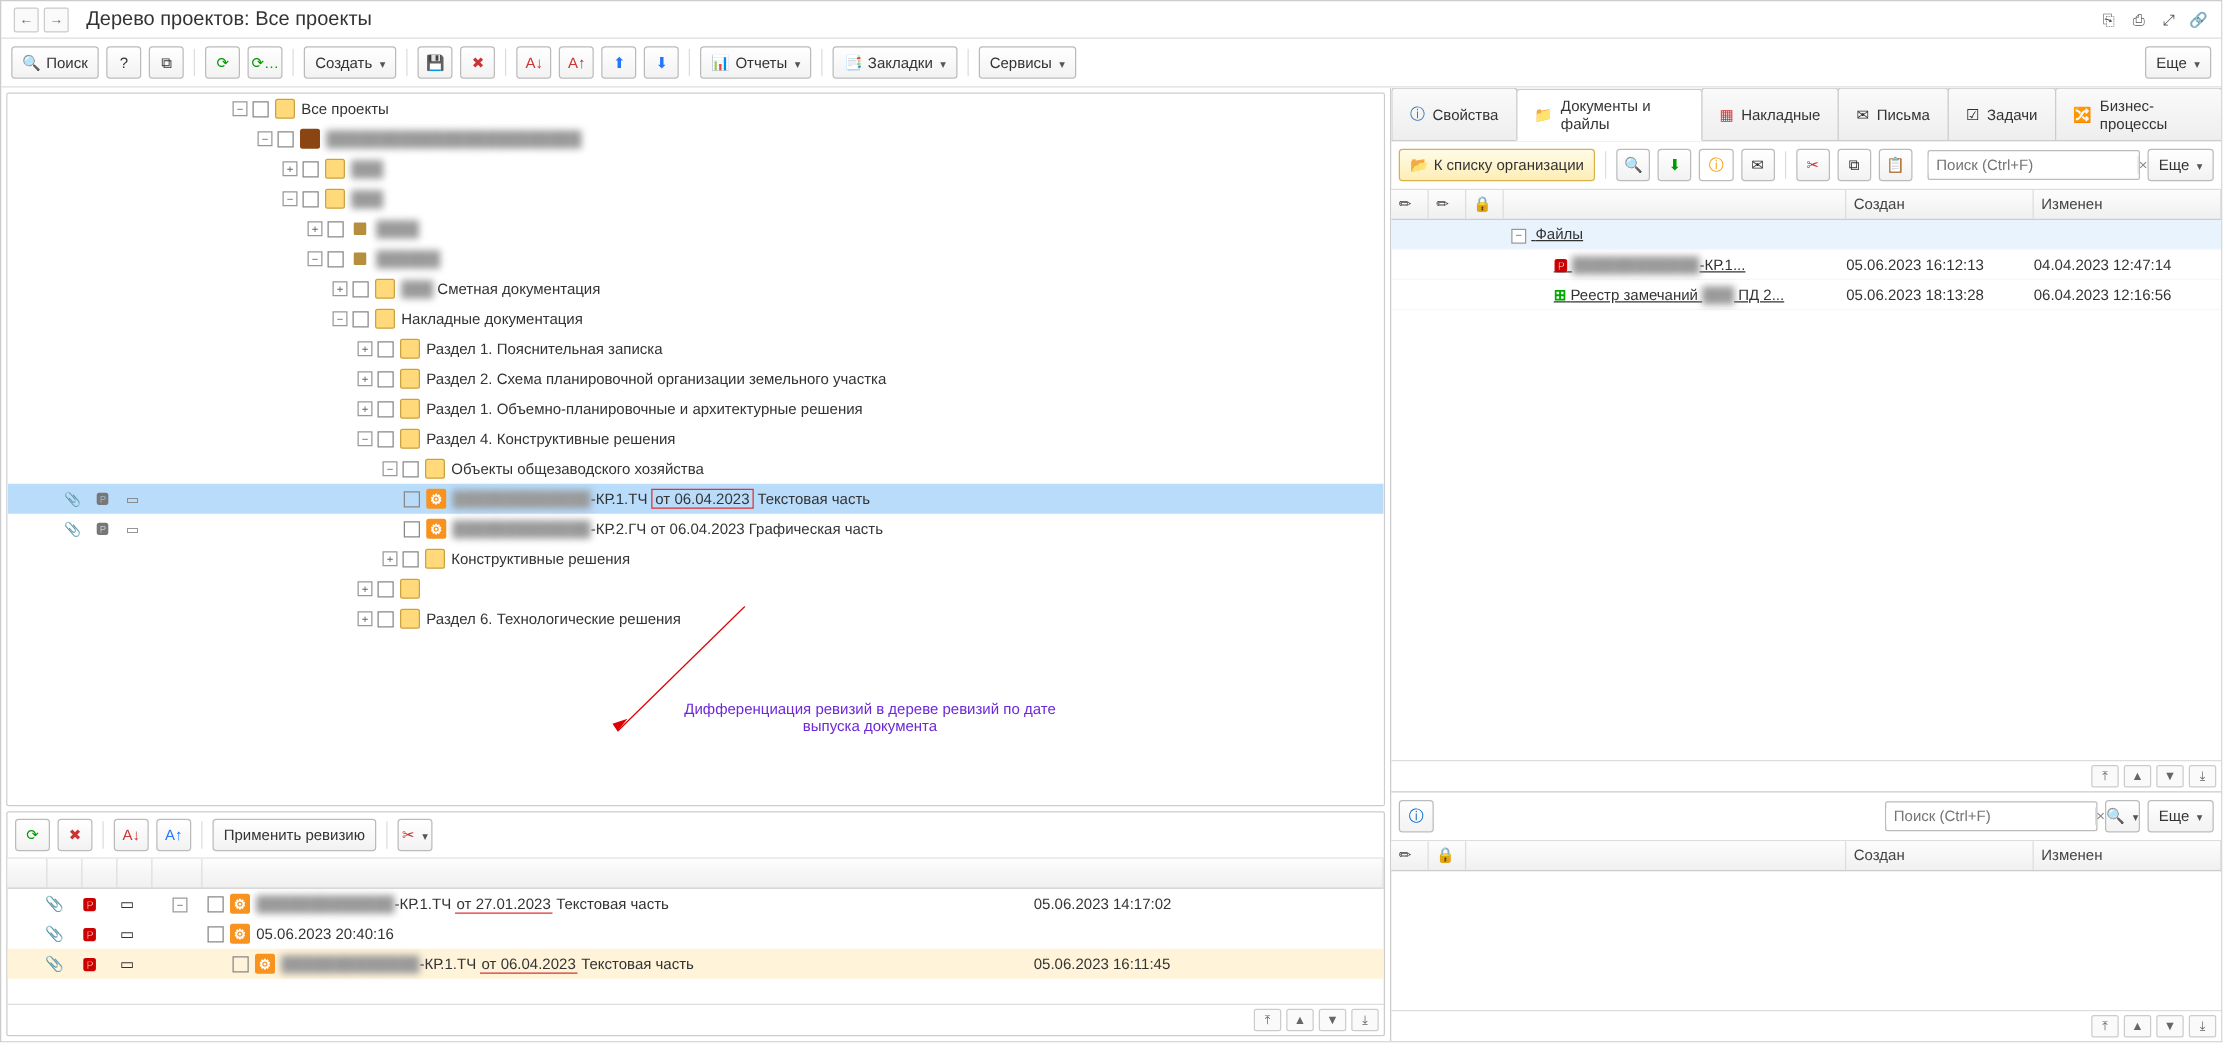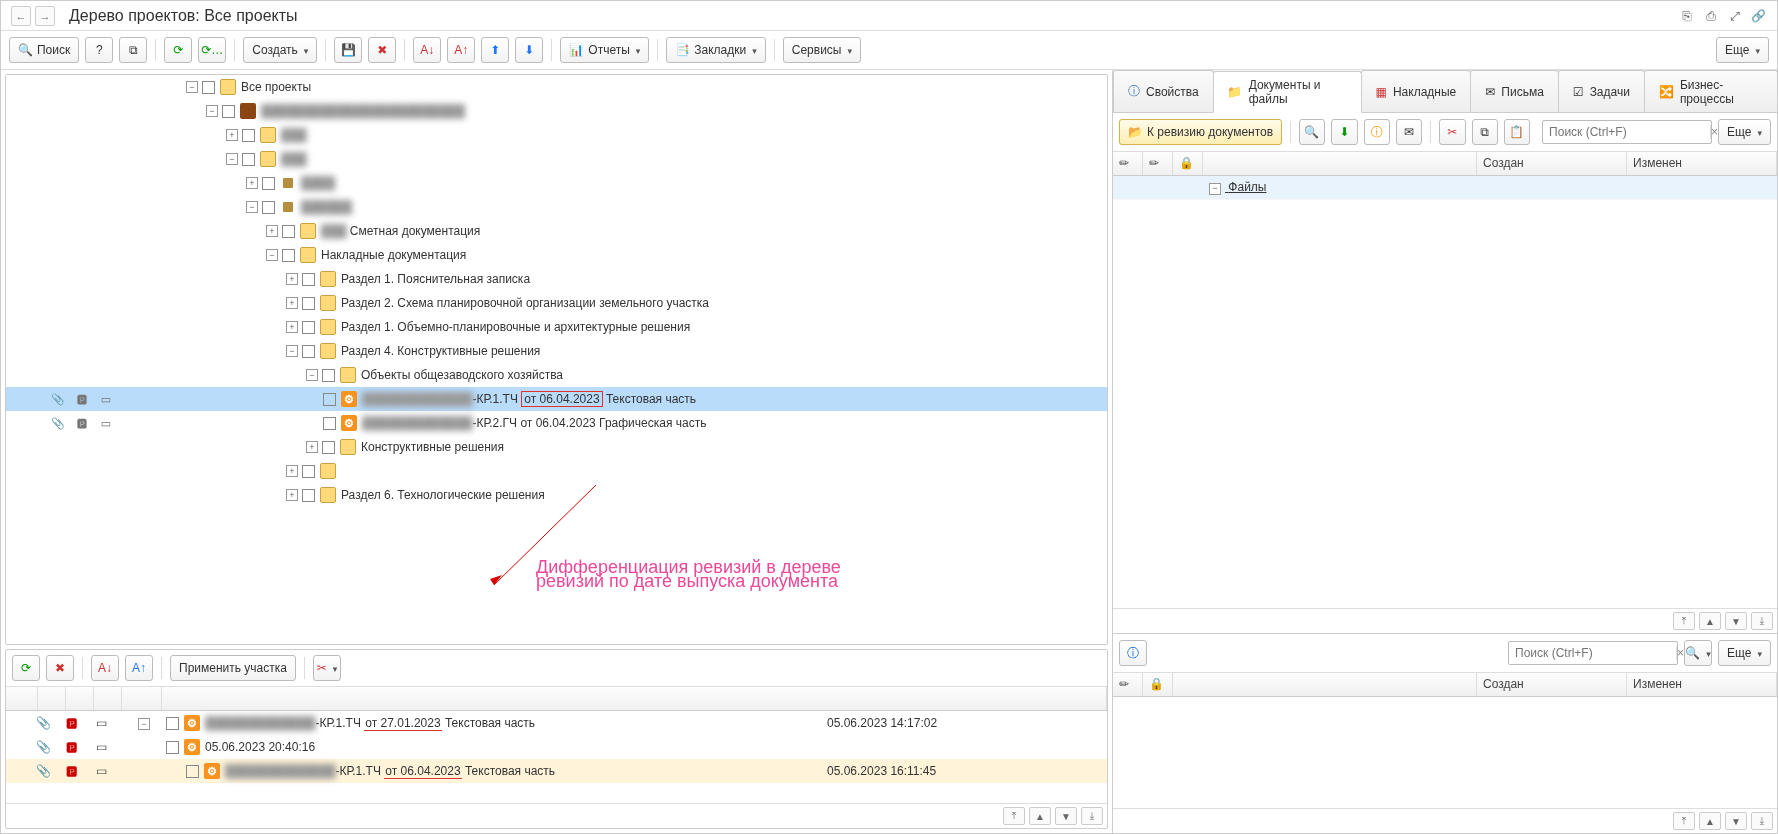--- a/index.html
+++ b/index.html
@@ -36,21 +36,21 @@
 .blur{ filter:blur(3px); color:#999; }
 .highlight-annot{ border:1px solid #d33; padding:0 2px;}
 .underline-annot{ border-bottom:1px solid #d33; padding:0 1px;}
 .lower-panel{ height:180px; display:flex; flex-direction:column; border:1px solid #ccc; margin:4px; margin-top:0; border-radius:2px;}
 .rev-toolbar{ display:flex; align-items:center; gap:6px; padding:5px 6px; border-bottom:1px solid #ddd;}
 .rev-header{ display:flex; background:linear-gradient(#fdfdfd,#f0f0f0); border-bottom:1px solid #ccc; height:24px;}
 .rev-header .h{ padding:4px 6px; border-right:1px solid #ddd; color:#444;}
 .rev-rows{flex:1; overflow:auto;}
 .rev-row{display:flex; align-items:center; height:24px;}
 .rev-row.sel{ background:#fff3d9;}
-.annot-text{ position:absolute; left:530px; top:485px; color:#ec4899; font-size:18px; line-height:14px; pointer-events:none; width:320px;}
+.annot-text{ position:absolute; left:530px; top:485px; color:#6d28d9; font-size:12px; line-height:14px; pointer-events:none; width:320px;text-align:center;}
 svg.arrow{ position:absolute; left:480px; top:410px; pointer-events:none;}
 .tabs{ display:flex; border-bottom:1px solid #ccc; background:#f5f5f5; }
 .tab{ padding:6px 14px; border:1px solid #ccc; border-bottom:none; margin-right:-1px; background:linear-gradient(#fafafa,#eee); display:flex; align-items:center; gap:6px; cursor:pointer; border-radius:3px 3px 0 0;}
 .tab.active{ background:#fff; border-bottom:1px solid #fff; position:relative; top:1px; font-weight:normal;}
 .right-toolbar{ display:flex; align-items:center; gap:6px; padding:6px; border-bottom:1px solid #ddd;}
 .search-box{ display:flex; align-items:center; border:1px solid #bbb; border-radius:2px; height:24px; width:170px;}
 .search-box input{ border:none; outline:none; flex:1; padding:0 6px; font-size:12px; color:#888;}
 .search-box .clear{ width:20px; text-align:center; color:#888; cursor:pointer; border-left:1px solid #ddd;}
 .right-grid{ flex:1; display:flex; flex-direction:column; overflow:hidden;}
 .grid-head{ display:flex; background:linear-gradient(#fdfdfd,#f0f0f0); border-bottom:1px solid #ccc; height:24px;}
@@ -248,21 +248,21 @@
    </div>
 
    <div class="lower-panel">
     <div class="rev-toolbar">
       <div class="btn icon-only" style="color:#090;">⟳</div>
       <div class="btn icon-only" style="color:#c33;">✖</div>
       <div class="sep"></div>
       <div class="btn icon-only" style="color:#c33;">A↓</div>
       <div class="btn icon-only" style="color:#27f;">A↑</div>
       <div class="sep"></div>
-      <div class="btn">Применить участка</div>
+      <div class="btn">Применить ревизию</div>
       <div class="sep"></div>
       <div class="btn icon-only" style="color:#c33;">✂<span class="caret"></span></div>
     </div>
     <div class="rev-header">
       <div class="h" style="width:32px;"></div>
             <div class="h" style="width:28px;"></div>
             <div class="h" style="width:28px;"></div>
             <div class="h" style="width:28px;"></div>
       <div class="h" style="width:40px;"></div>
       <div class="h" style="flex:1;"></div>
@@ -333,21 +333,21 @@
             <span>☑</span>
             <span>Задачи</span>
           </div>
      <div class="tab">
             <span>🔀</span>
             <span>Бизнес-процессы</span>
           </div>
    </div>
 
    <div class="right-toolbar">
-     <div class="btn yel">📂 <span>К ревизию документов</span></div>
+     <div class="btn yel">📂 <span>К списку организации</span></div>
      <div class="sep"></div>
      <div class="btn icon-only">🔍</div>
      <div class="btn icon-only" style="color:#090;">⬇</div>
      <div class="btn icon-only" style="color:#f90;background:#fff;">ⓘ</div>
      <div class="btn icon-only">✉</div>
      <div class="sep"></div>
      <div class="btn icon-only" style="color:#c33;">✂</div>
      <div class="btn icon-only">⧉</div>
      <div class="btn icon-only">📋</div>
      <div style="margin-left:auto;"></div>
@@ -372,20 +372,36 @@
     </div>
     <div class="grid-body">
       <div class="grid-row filesrow">
         <span class="c0"></span>
               <span class="c1"></span>
               <span class="c2"></span>
         <span class="c3"><span class="exp" style="margin-left:6px;">−</span> <span>Файлы</span></span>
         <span class="c4"></span>
               <span class="c5"></span>
       </div>
+      <div class="grid-row">
+        <span class="c0"></span>
+              <span class="c1"></span>
+              <span class="c2"></span>
+        <span class="c3" style="padding-left:40px;"><span class="pdf">🅿</span> <span class="blur">████████████</span><span>-КР.1...</span></span>
+        <span class="c4">05.06.2023 16:12:13</span>
+        <span class="c5">04.04.2023 12:47:14</span>
+      </div>
+      <div class="grid-row">
+        <span class="c0"></span>
+              <span class="c1"></span>
+              <span class="c2"></span>
+        <span class="c3" style="padding-left:40px;"><span class="xls">⊞</span> <span>Реестр замечаний </span><span class="blur">███</span><span> ПД 2...</span></span>
+        <span class="c4">05.06.2023 18:13:28</span>
+        <span class="c5">06.04.2023 12:16:56</span>
+      </div>
     </div>
     <div class="nav-buttons-footer">
       <div class="small-ico">⤒</div>
             <div class="small-ico">▲</div>
             <div class="small-ico">▼</div>
             <div class="small-ico">⤓</div>
     </div>
    </div>
 
    <div class="right-lower">

